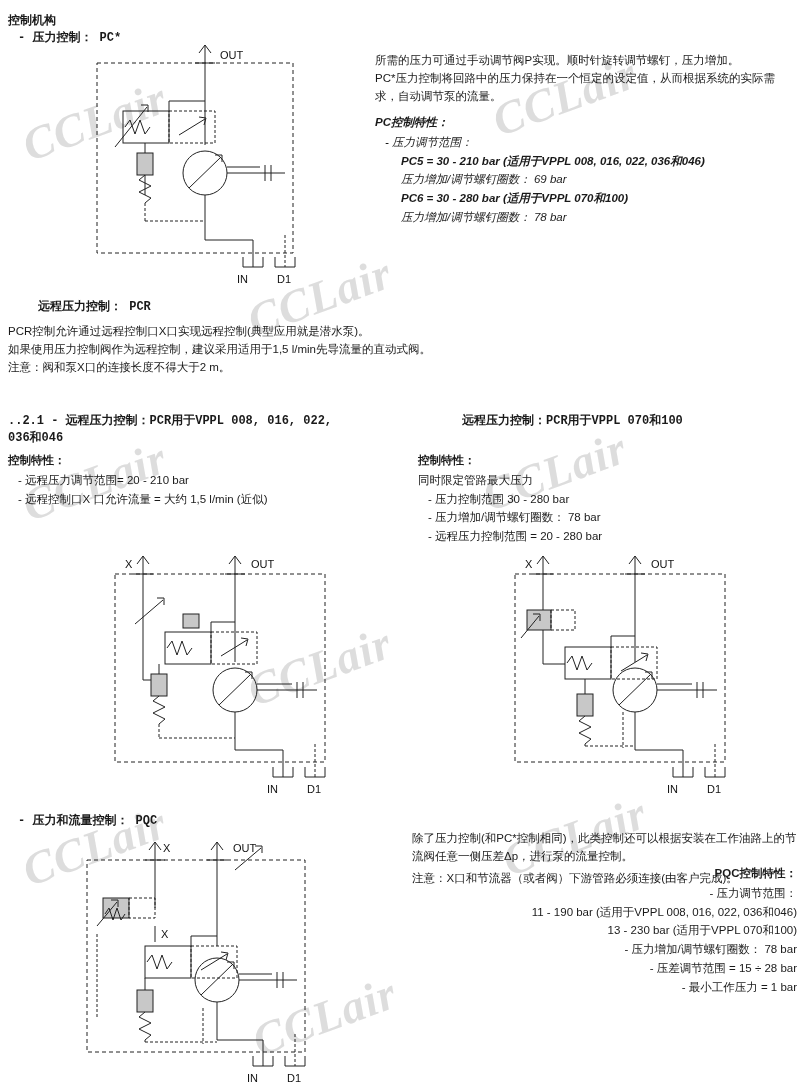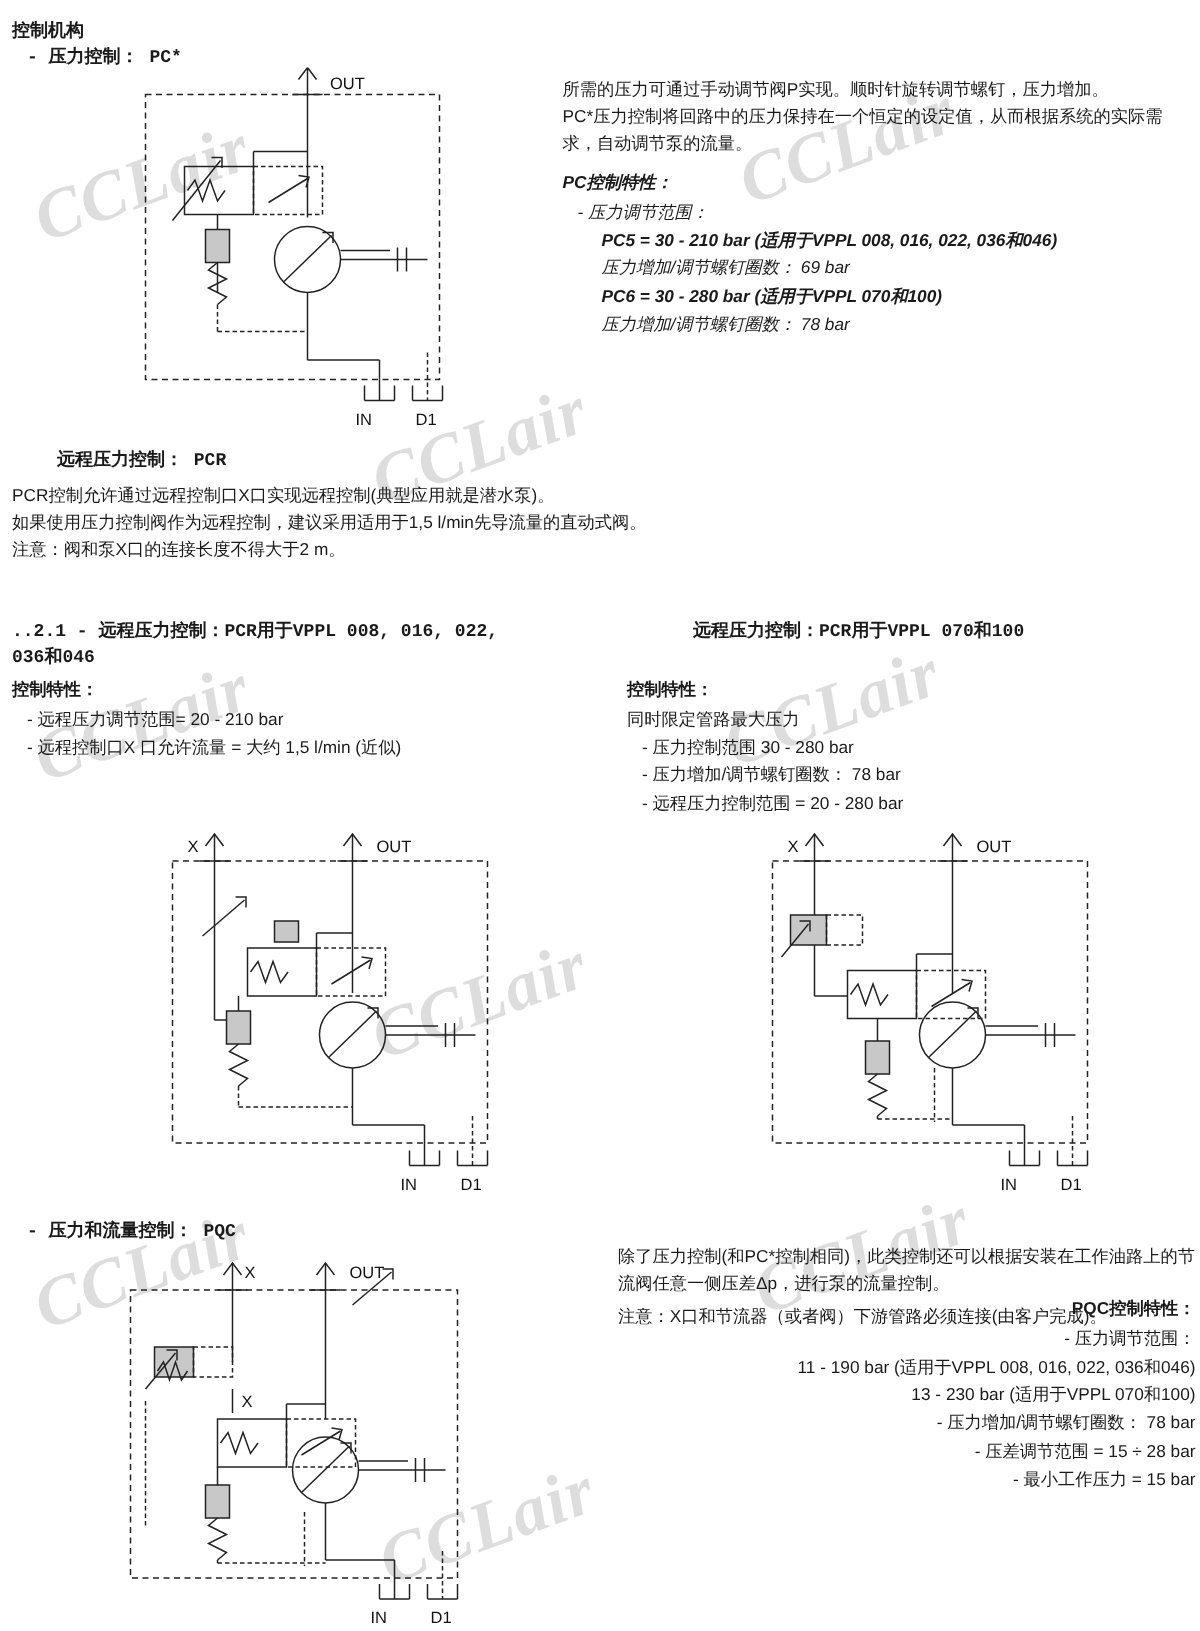--- a/index.html
+++ b/index.html
@@ -306,21 +306,21 @@
 </div>
 
 <div class="abs txt" style="left:412px; top:865px; width:385px;text-align:right;">
   <div class="bold">PQC控制特性：</div>
   <ul class="ls">
     <li class="ind1">- 压力调节范围：</li>
     <li class="ind3">11 - 190 bar (适用于VPPL 008, 016, 022, 036和046)</li>
     <li class="ind3">13 - 230 bar (适用于VPPL 070和100)</li>
     <li class="ind1">- 压力增加/调节螺钉圈数： 78 bar</li>
     <li class="ind1">- 压差调节范围 = 15 ÷ 28 bar</li>
-    <li class="ind1">- 最小工作压力 = 15 bar</li>
+    <li class="ind1">- 最小工作压力 = 1 bar</li>
   </ul>
 </div>
 
 <div class="diagram" style="left:75px; top:838px;">
 <svg width="260" height="245" viewBox="0 0 260 245">
   <g stroke="#222" fill="none" stroke-width="1">
     <rect x="12" y="22" width="218" height="192" stroke-dasharray="4,3"></rect>
 
     <line x1="80" y1="4" x2="80" y2="70"></line>
     <line x1="70" y1="22" x2="90" y2="22"></line>

